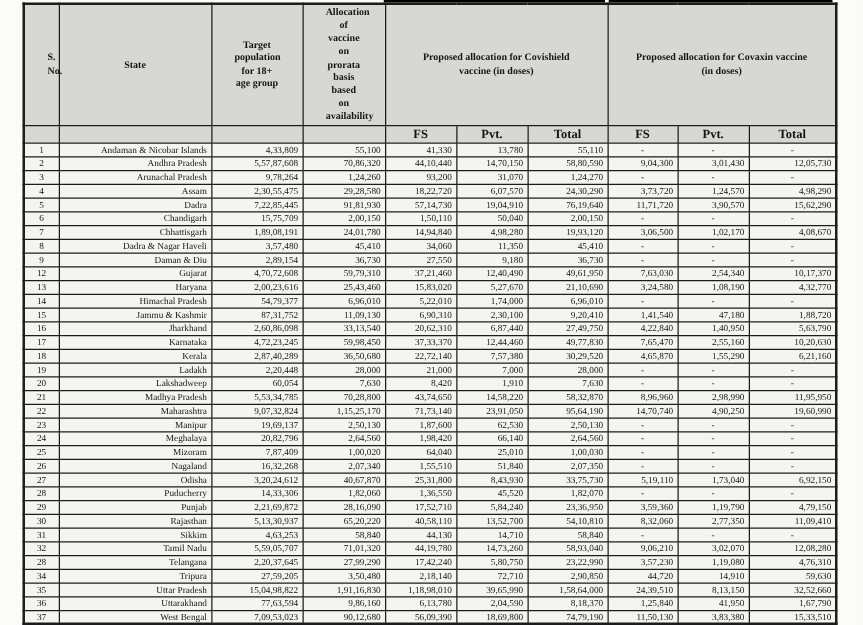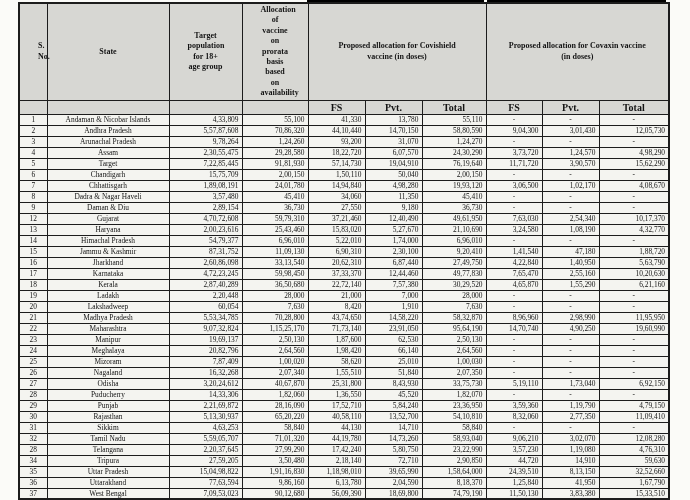--- a/index.html
+++ b/index.html
@@ -52,21 +52,21 @@
     box-sizing: border-box;
     padding: 0 3px;
     font-size: 7.4px;
     line-height: 1;
     white-space: nowrap;
     overflow: hidden;
     vertical-align: middle;
     background: var(--cell-bg, #f4f4f0);
   }
   td.c0 { text-align: center; padding: 0; }
-  td.c1 { text-align: center; margin-top: 33px; }
+  td.c1 { text-align: right; margin-top: 33px; }
   td.c2, td.c3, td.c4, td.c5, td.c6, td.c7, td.c8, td.c9 { text-align: right; }
   td.dash { text-align: center; }
 </style>
 </head>
 <body>
 
 <div class="page">
 
   <div class="crop-bar covishield"></div>
   <div class="crop-bar covaxin"></div>
@@ -150,21 +150,21 @@
           <td class="c3">29,28,580</td>
           <td class="c4">18,22,720</td>
           <td class="c5">6,07,570</td>
           <td class="c6">24,30,290</td>
           <td class="c7">3,73,720</td>
           <td class="c8">1,24,570</td>
           <td class="c9">4,98,290</td>
         </tr>
         <tr>
           <td class="c0">5</td>
-          <td class="c1">Target</td>
+          <td class="c1">Dadra</td>
           <td class="c2">7,22,85,445</td>
           <td class="c3">91,81,930</td>
           <td class="c4">57,14,730</td>
           <td class="c5">19,04,910</td>
           <td class="c6">76,19,640</td>
           <td class="c7">11,71,720</td>
           <td class="c8">3,90,570</td>
           <td class="c9">15,62,290</td>
         </tr>
         <tr>
@@ -369,21 +369,21 @@
           <td class="c6">2,64,560</td>
           <td class="c7 dash">-</td>
           <td class="c8 dash">-</td>
           <td class="c9 dash">-</td>
         </tr>
         <tr>
           <td class="c0">25</td>
           <td class="c1">Mizoram</td>
           <td class="c2">7,87,409</td>
           <td class="c3">1,00,020</td>
-          <td class="c4">58,620</td>
+          <td class="c4">64,040</td>
           <td class="c5">25,010</td>
           <td class="c6">1,00,030</td>
           <td class="c7 dash">-</td>
           <td class="c8 dash">-</td>
           <td class="c9 dash">-</td>
         </tr>
         <tr>
           <td class="c0">26</td>
           <td class="c1">Nagaland</td>
           <td class="c2">16,32,268</td>

